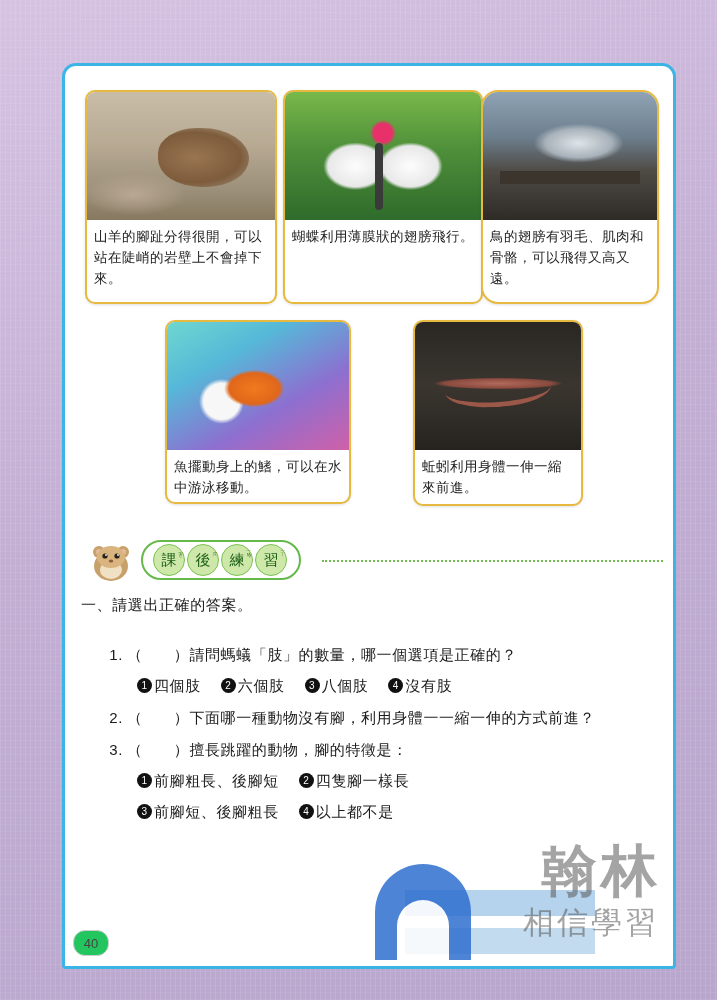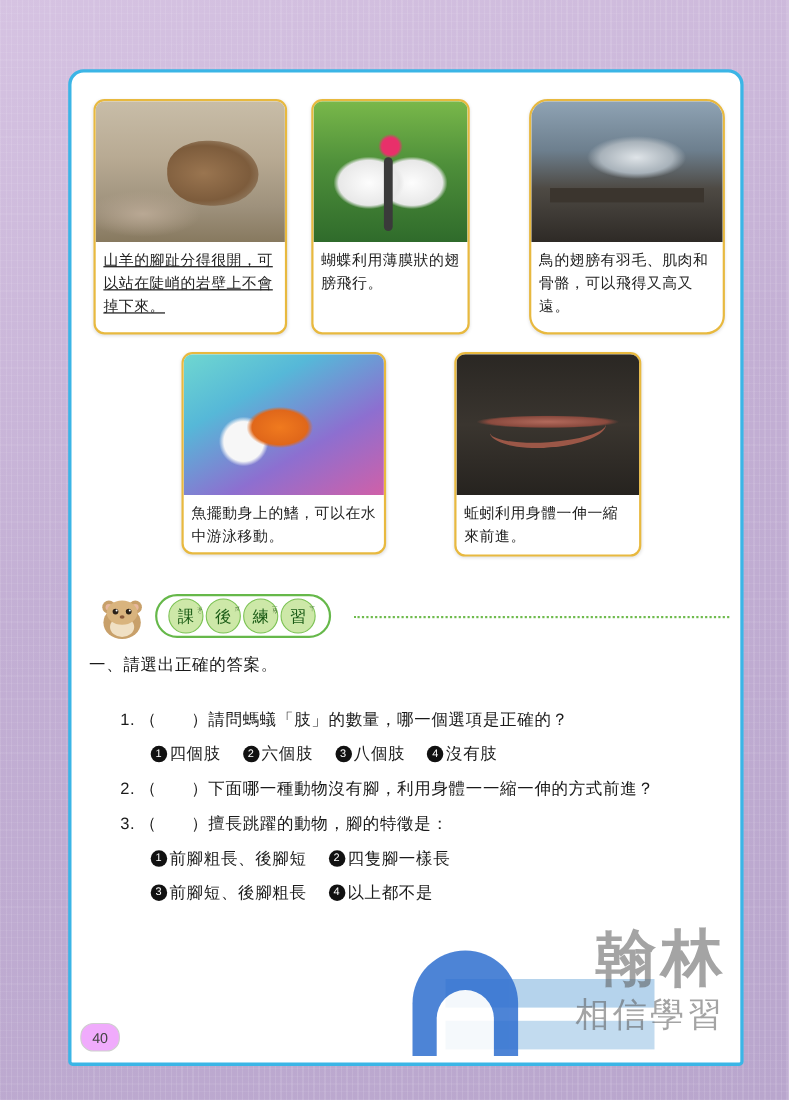--- a/index.html
+++ b/index.html
@@ -53,22 +53,22 @@
     overflow: hidden;
   }
   .card .cap {
     padding: 6px 7px 8px 7px;
     font-size: 13.5px;
     line-height: 21px;
     color: #222;
     letter-spacing: 0.5px;
   }
   
-  #card-goat { left: 20px; top: 24px; width: 176px; height: 214px; text-decoration: underline; }
-  #card-butterfly { left: 218px; top: 24px; width: 144px; height: 214px; }
+  #card-goat { left: 20px; top: 24px; width: 192px; height: 214px; }
+  #card-butterfly { left: 218px; top: 24px; width: 200px; height: 214px; }
   #card-bird { left: 416px; top: 24px; width: 178px; height: 214px; border-radius: 17px; }
   #card-fish { left: 100px; top: 254px; width: 186px; height: 184px; font-family: Liberation Serif, serif; }
   #card-worm { left: 348px; top: 254px; width: 170px; height: 186px; }
 
   
   .ph-goat {
     background:
       radial-gradient(ellipse 50px 30px at 60% 45%, #8b6a46 0%, rgba(139,106,70,0) 70%),
       radial-gradient(ellipse 70px 28px at 25% 80%, #b9a894 0%, rgba(185,168,148,0) 75%),
       linear-gradient(180deg, #c8bda8 0%, #b8aa93 40%, #9e917c 75%, #87795f 100%);
@@ -271,21 +271,21 @@
     background: rgba(120,175,220,0.45);
   }
   
   .pagenum {
     position: absolute;
     left: 8px;
     bottom: 10px;
     width: 34px;
     height: 24px;
     border-radius: 12px;
-    background: #f0abfc;
+    background: #22c55e;
     border: 1px solid #cfcfcf;
     color: #444;
     font-size: 13px;
     display: flex;
     align-items: center;
     justify-content: center;
   }
 </style>
 </head>
 <body>

